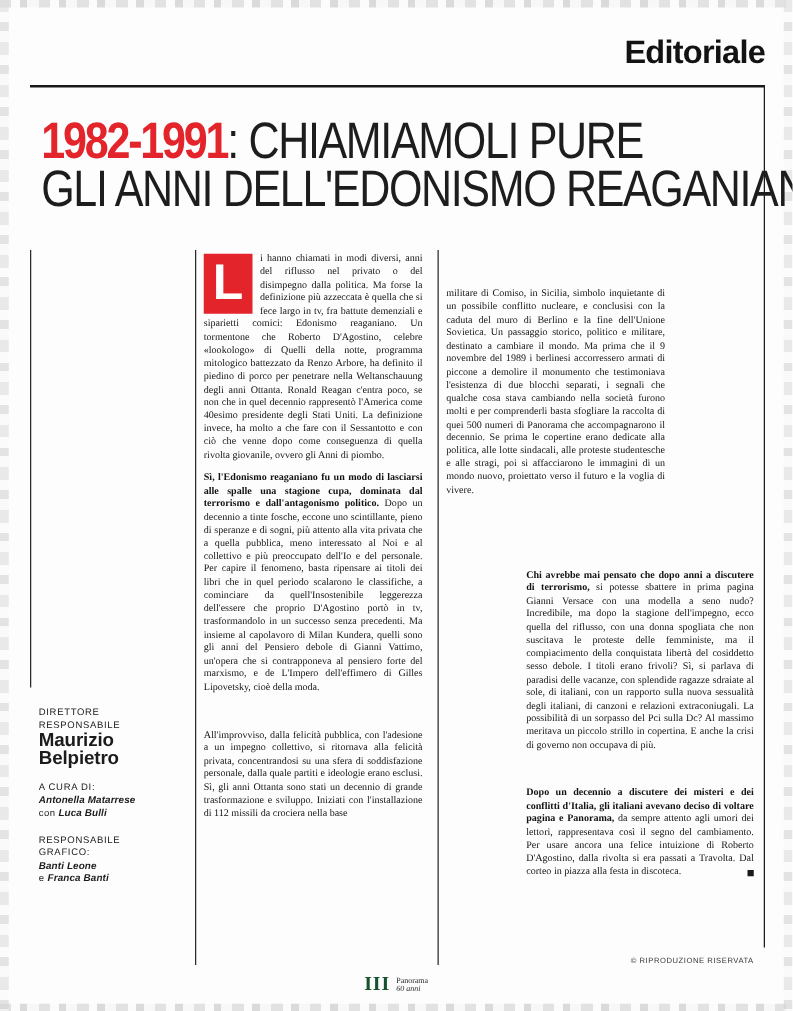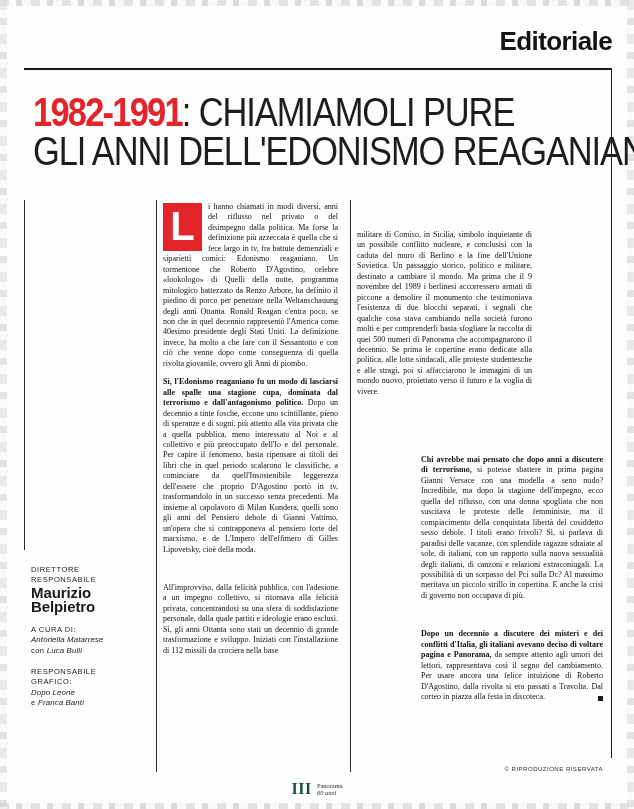--- a/index.html
+++ b/index.html
@@ -163,21 +163,21 @@
   .credits .block { margin-bottom: 11px; }
   .credits .block:last-child { margin-bottom: 0; }
   .credits .label { letter-spacing: 0.55px; }
   .credits .name-big {
     font-weight: bold;
     font-size: 15px;
     line-height: 14px;
     letter-spacing: -0.1px;
   }
   .credits .name {
-    font-weight: normal;
+    font-weight: bold;
     font-style: italic;
     font-size: 7.9px;
     letter-spacing: 0.1px;
   }
   .credits .conj { font-style: normal; font-weight: normal; text-align: right; }
 
   
   .endmark {
     display: inline-block;
     width: 5px;
@@ -281,21 +281,21 @@
       <div class="name-big">Belpietro</div>
     </div>
     <div class="block">
       <div class="label">A CURA DI:</div>
       <div class="name">Antonella Matarrese</div>
       <div><span class="conj">con </span><span class="name">Luca Bulli</span></div>
     </div>
     <div class="block">
       <div class="label">RESPONSABILE</div>
       <div class="label">GRAFICO:</div>
-      <div class="name">Dopo Leone</div>
+      <div class="name">Banti Leone</div>
       <div><span class="conj">e </span><span class="name">Franca Banti</span></div>
     </div>
   </div>
 
   <div class="folio">
     <div class="folio-inner">
       <span class="folio-num">III</span><span class="folio-txt"><span>Panorama</span><br><span class="sub">60 anni</span></span>
     </div>
   </div>
 

